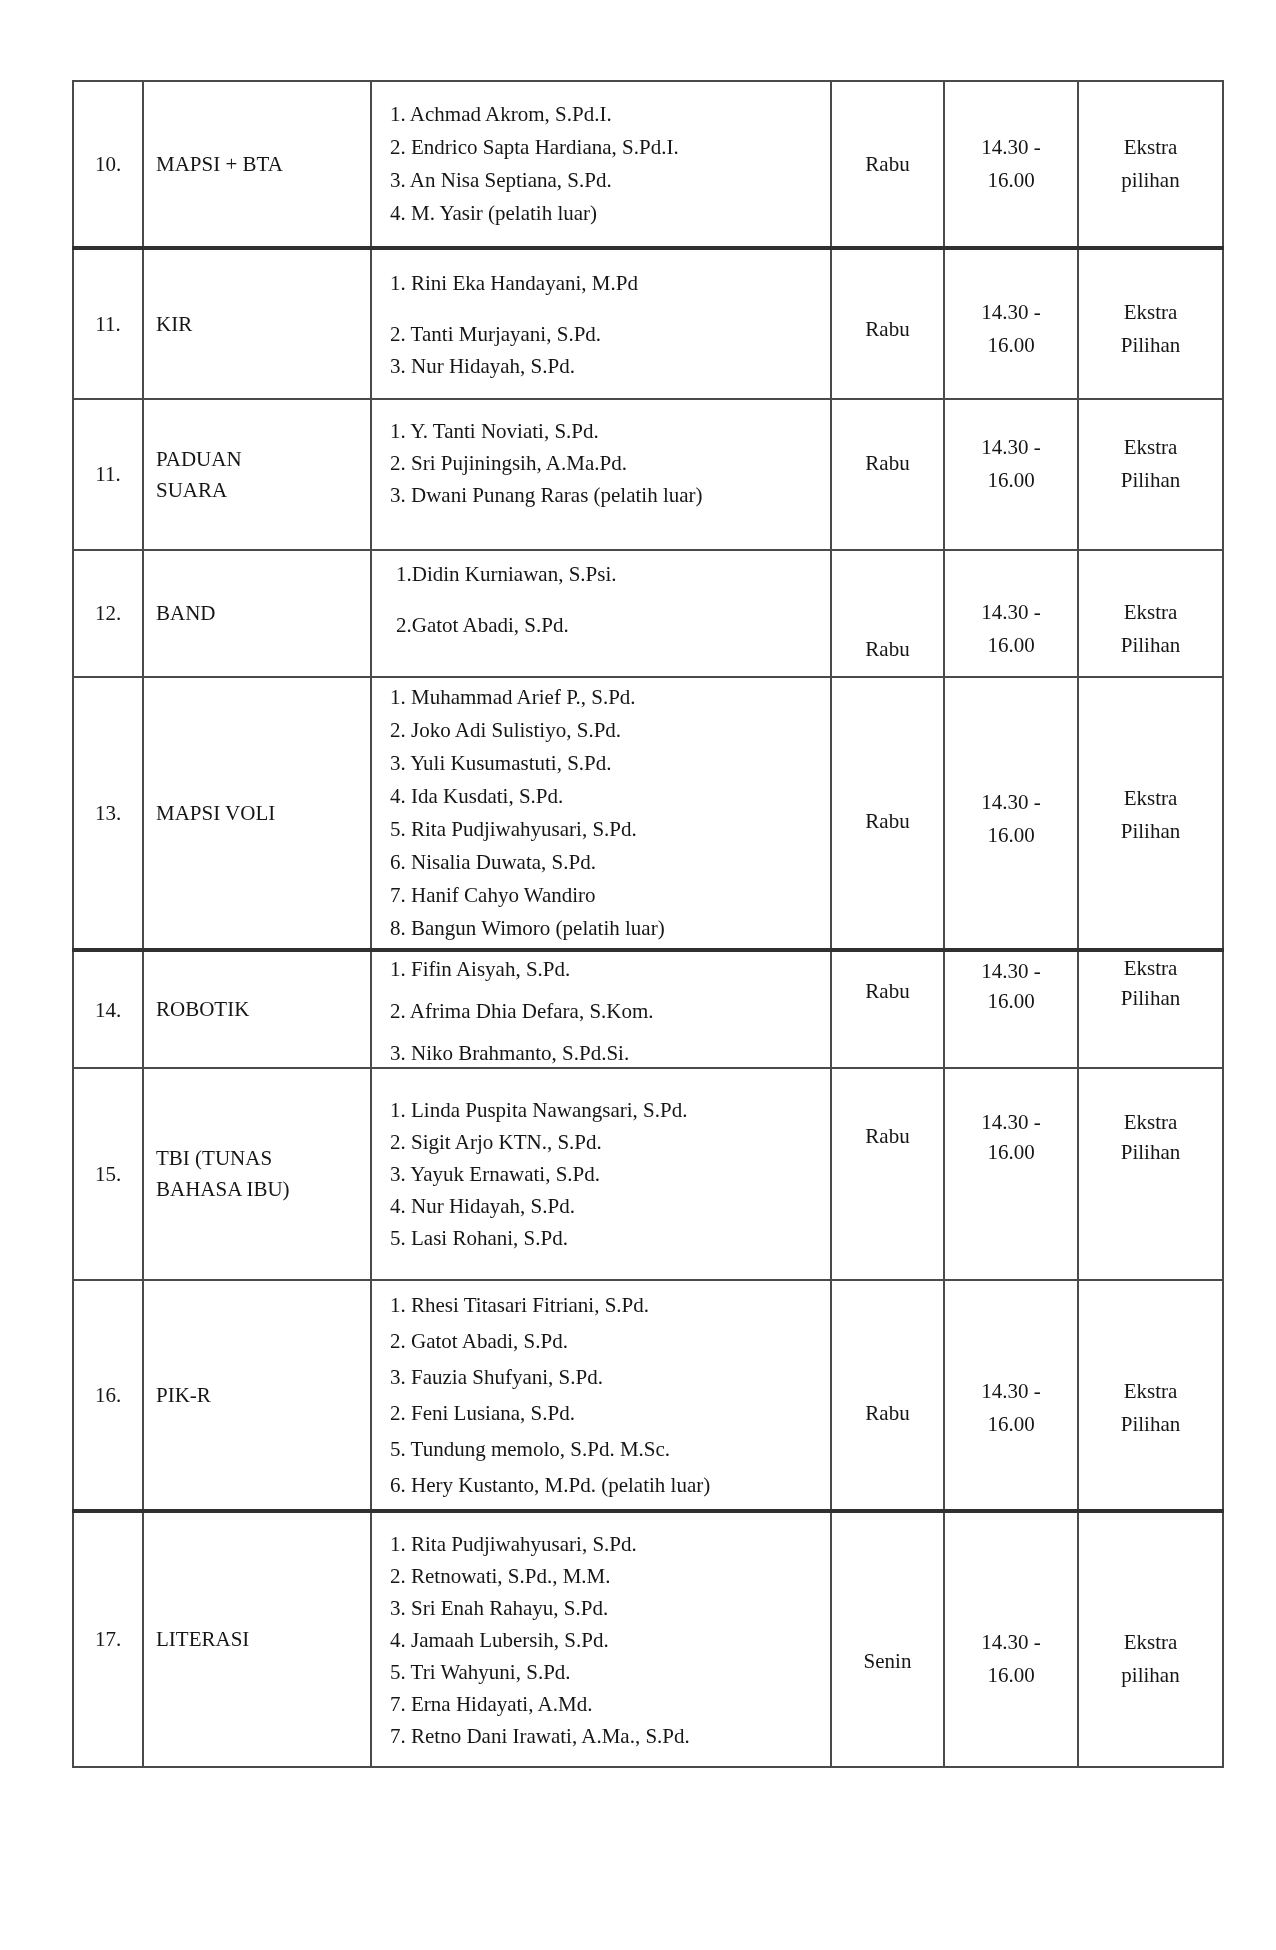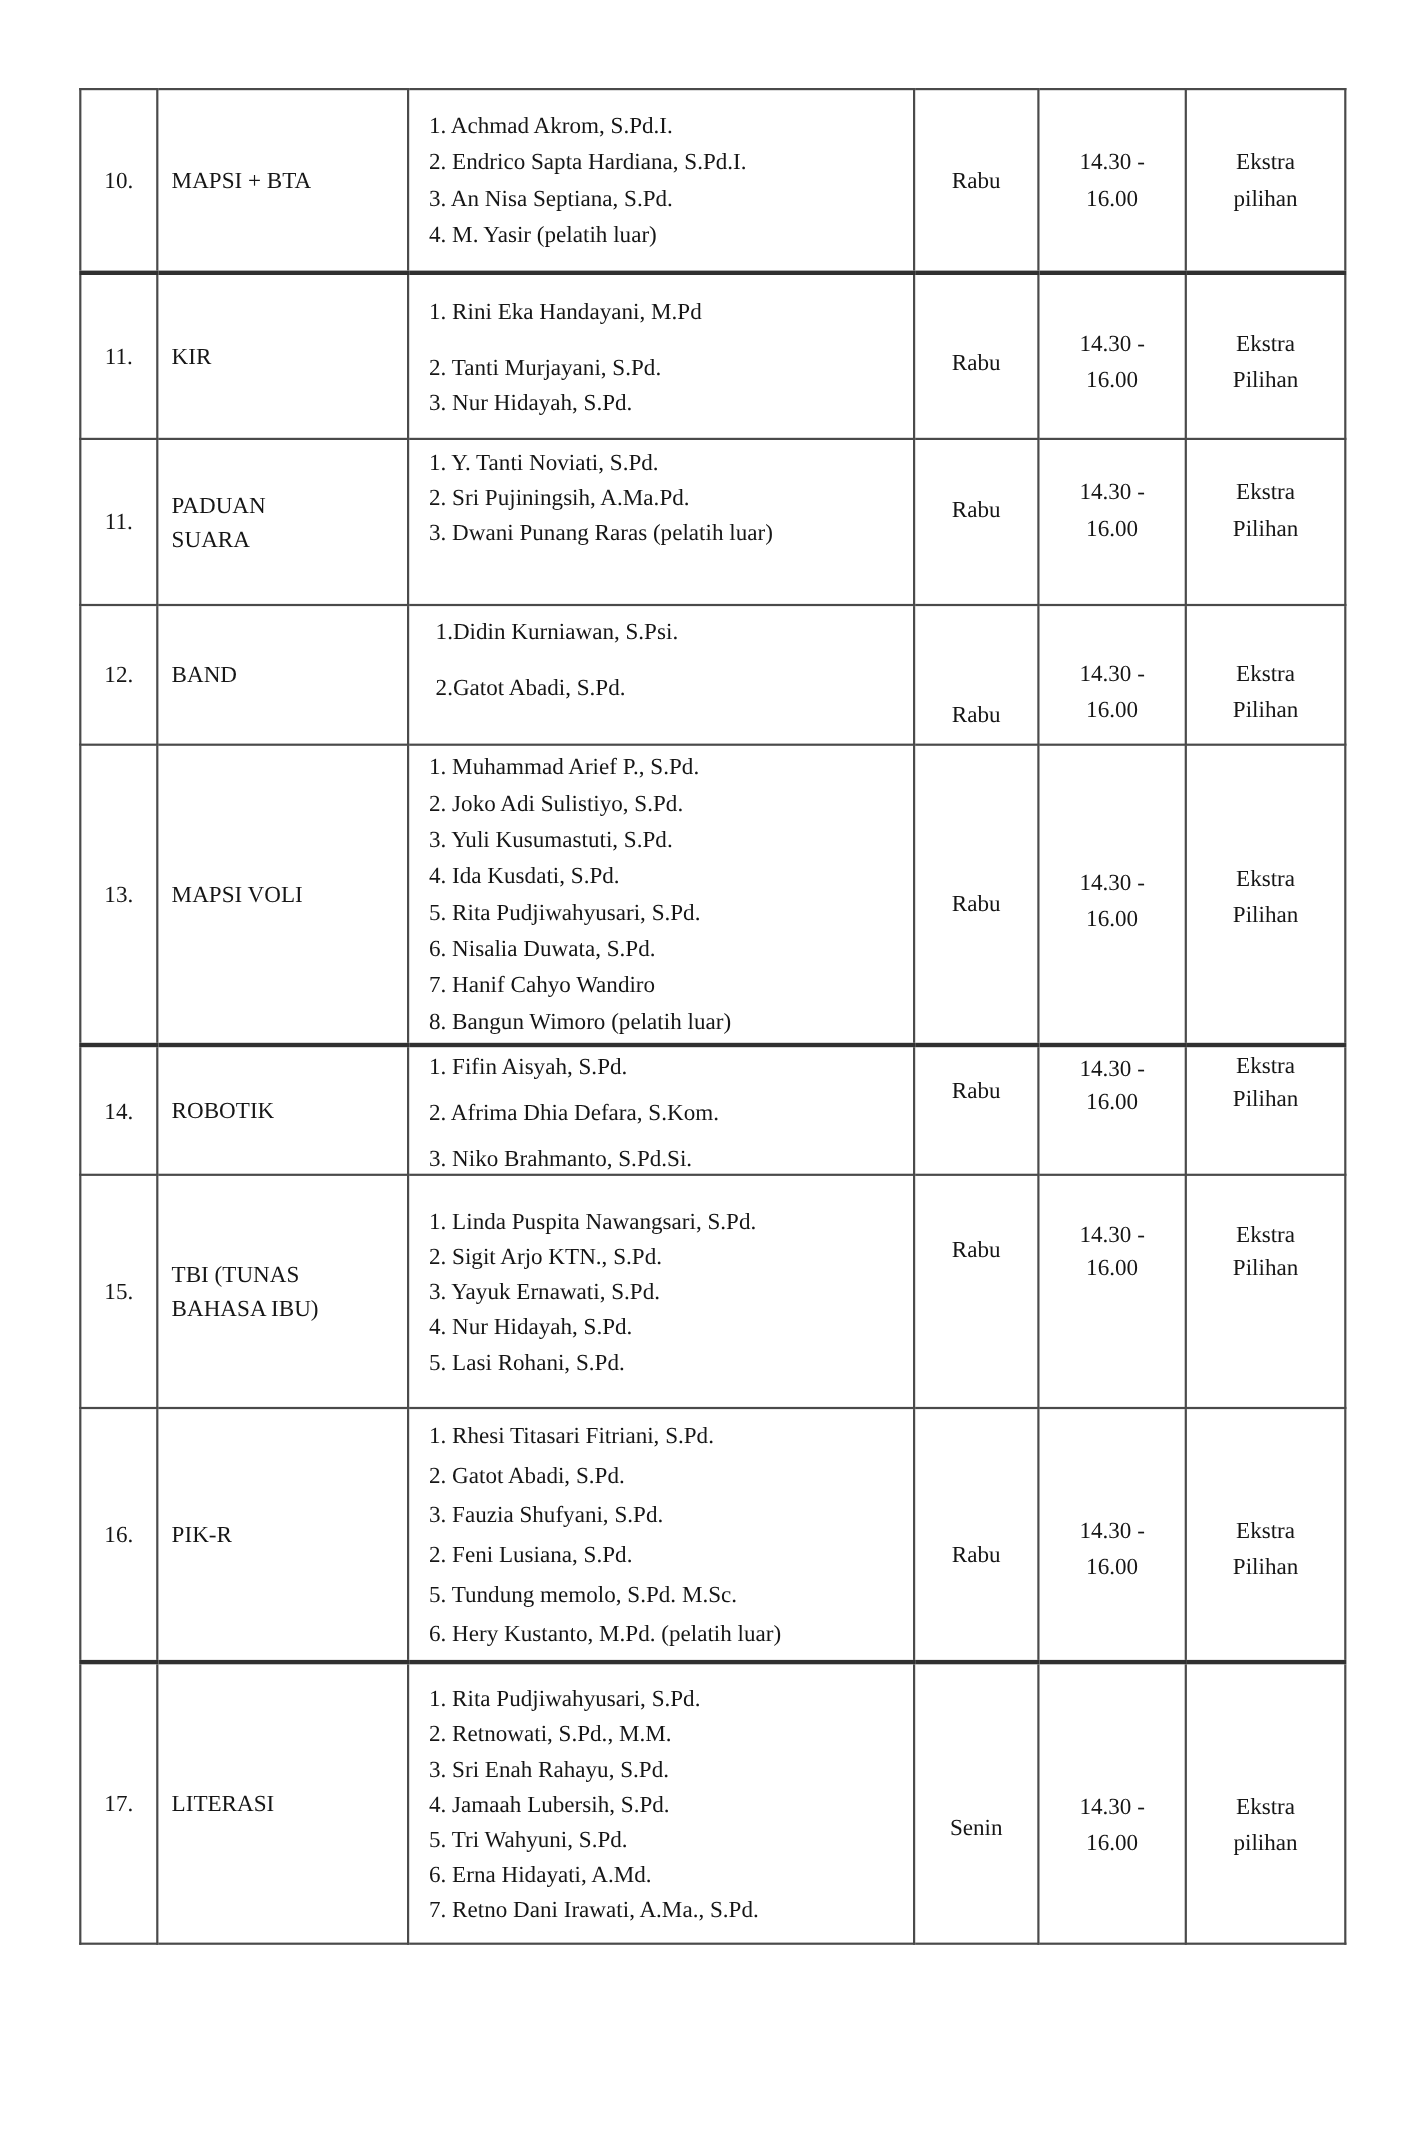--- a/index.html
+++ b/index.html
@@ -38,21 +38,21 @@
 
   
   .r0{ height:167px; }
   
   .r1{ height:151px; }
   .r1 .tl{ line-height:32px; }
   .r1 .tl.gap{ margin-bottom:19px; }
   .r1 .c-day,.r1 .c-time,.r1 .c-cat{ padding-top:10px; }
   
   .r2{ height:151px; }
-  .r2 .c-teach{ vertical-align:top; padding-top:4px;margin-top:38px; }
+  .r2 .c-teach{ vertical-align:top; padding-top:15px;margin-top:38px; }
   .r2 .tl{ line-height:32px; }
   .r2 .c-day,.r2 .c-time,.r2 .c-cat{ padding-bottom:22px; }
   
   .r3{ height:127px; }
   .r3 .c-teach{ vertical-align:top; padding-top:8px; padding-left:24px; }
   .r3 .tl{ line-height:30px; }
   .r3 .tl.gap{ margin-bottom:21px; }
   .r3 .c-day{ vertical-align:bottom; padding-bottom:10px; }
   .r3 .c-time,.r3 .c-cat{ vertical-align:bottom; padding-bottom:14px; }
   
@@ -320,21 +320,21 @@
           </td>
         <td class="c-name">
             <div class="nl">LITERASI</div>
           </td>
         <td class="c-teach">
           <div class="tl">1. Rita Pudjiwahyusari, S.Pd.</div>
           <div class="tl">2. Retnowati, S.Pd., M.M.</div>
           <div class="tl">3. Sri Enah Rahayu, S.Pd.</div>
           <div class="tl">4. Jamaah Lubersih, S.Pd.</div>
           <div class="tl">5. Tri Wahyuni, S.Pd.</div>
-          <div class="tl">6. Erna Hidayati, A.Md.</div>
+          <div class="tl">7. Erna Hidayati, A.Md.</div>
           <div class="tl">7. Retno Dani Irawati, A.Ma., S.Pd.</div>
         </td>
         <td class="c-day">
             <div class="cl">Senin</div>
           </td>
         <td class="c-time">
           <div class="cl">14.30 -</div>
           <div class="cl">16.00</div>
         </td>
         <td class="c-cat">

